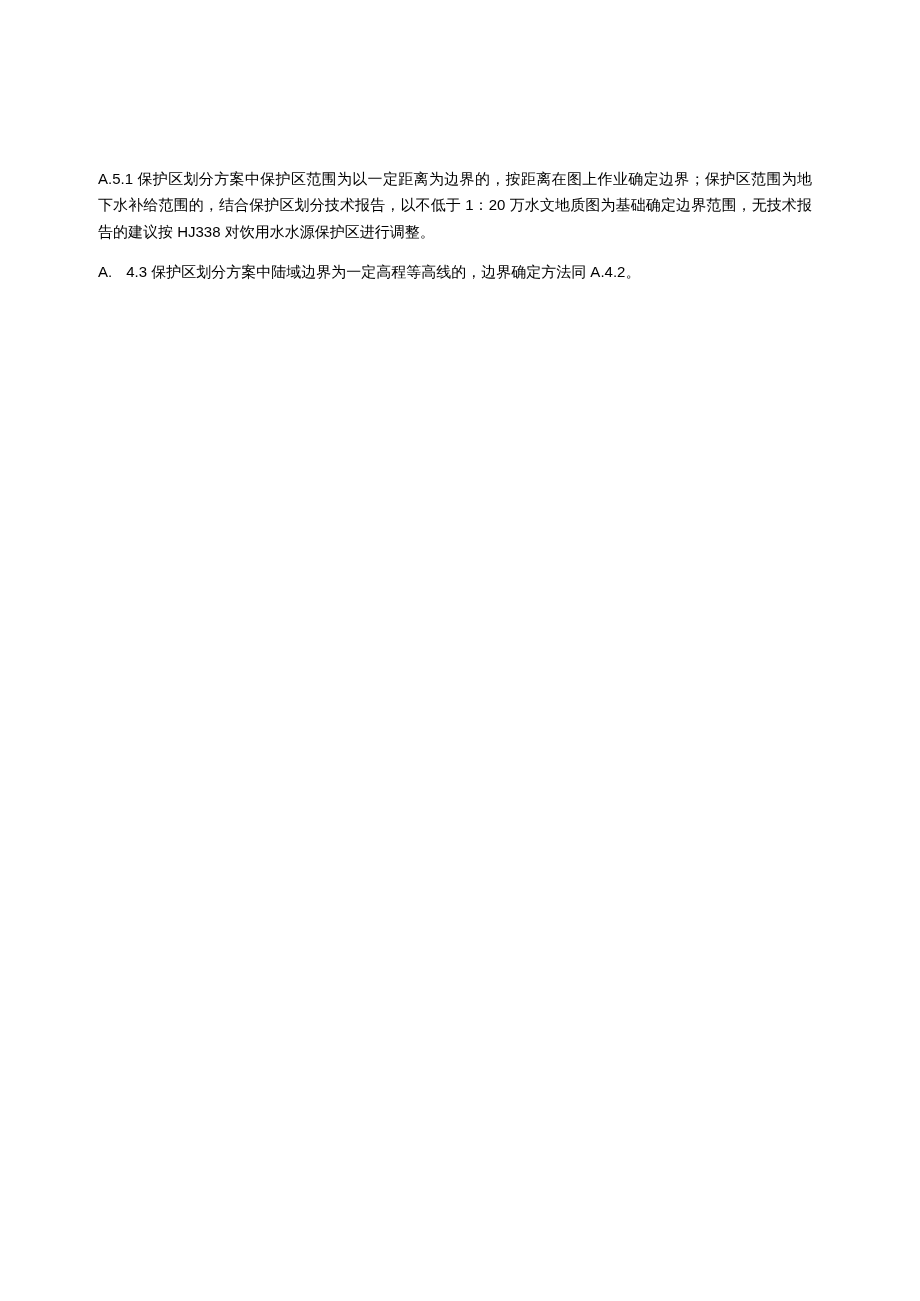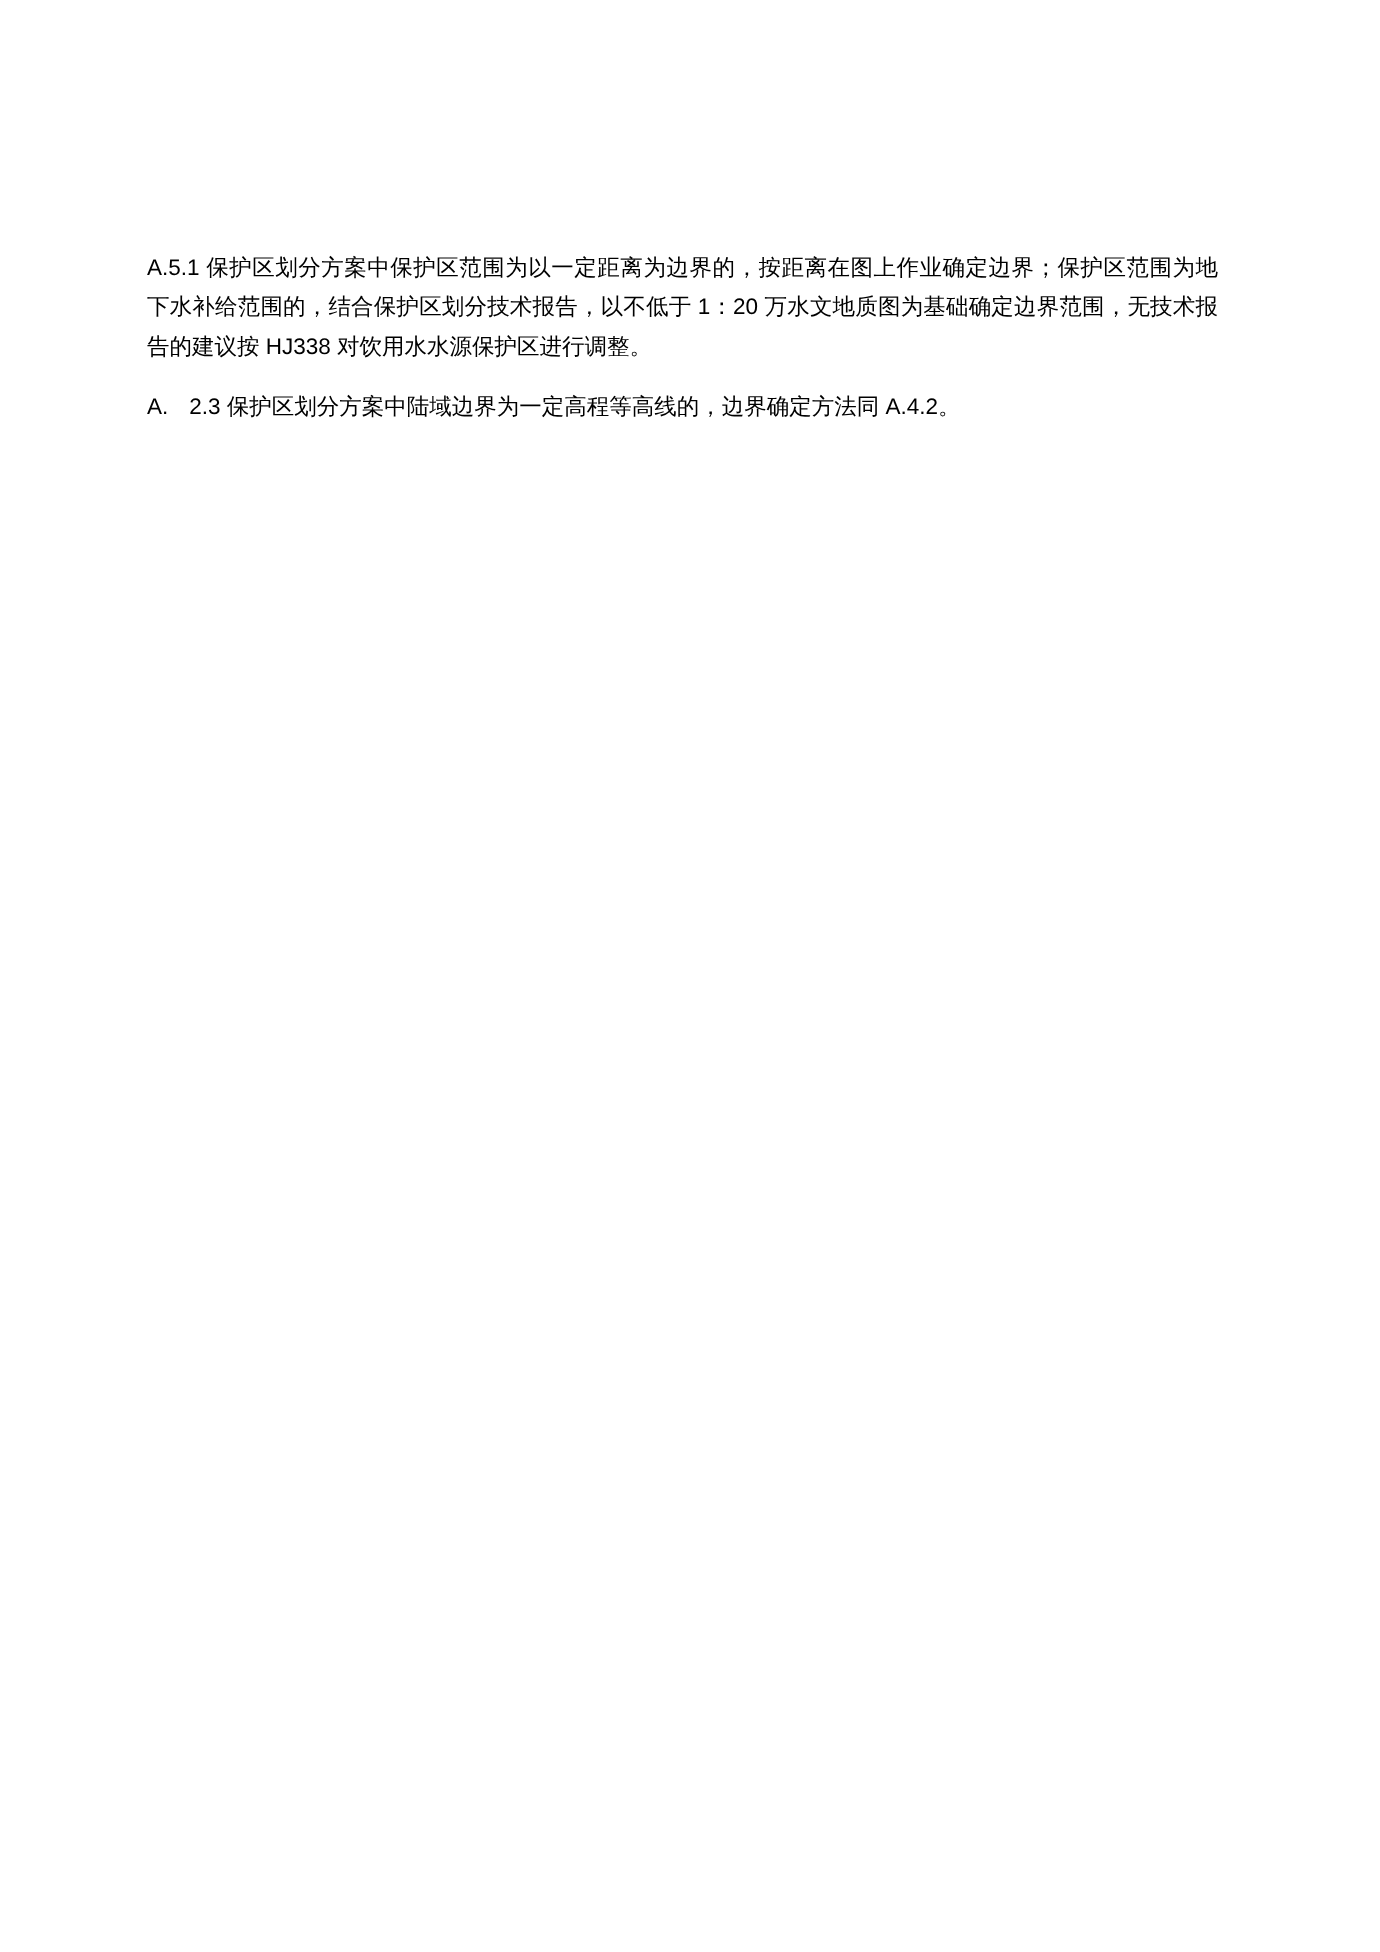--- a/index.html
+++ b/index.html
@@ -41,15 +41,15 @@
 </head>
 <body>
 
 <div class="page">
   <p class="para">
     <span>A.5.1 保护区划分方案中保护区范围为以一定距离为边界的，按距离在图上作业确定边界；保护区范围为地下水补给范围的，结合保护区划分技术报告，以不低于 1：20 万水文地质图为基础确定边界范围，无技术报告的建议按 HJ338 对饮用水水源保护区进行调整。</span>
   </p>
   <p class="para list-para">
     <span class="list-marker">A.</span>
     <span class="list-gap"></span>
-    <span class="list-body">2.3 保护区划分方案中陆域边界为一定高程等高线的，边界确定方法同 A.4.2。</span>
+    <span class="list-body">4.3 保护区划分方案中陆域边界为一定高程等高线的，边界确定方法同 A.4.2。</span>
   </p>
 </div>
 
 </body></html>

